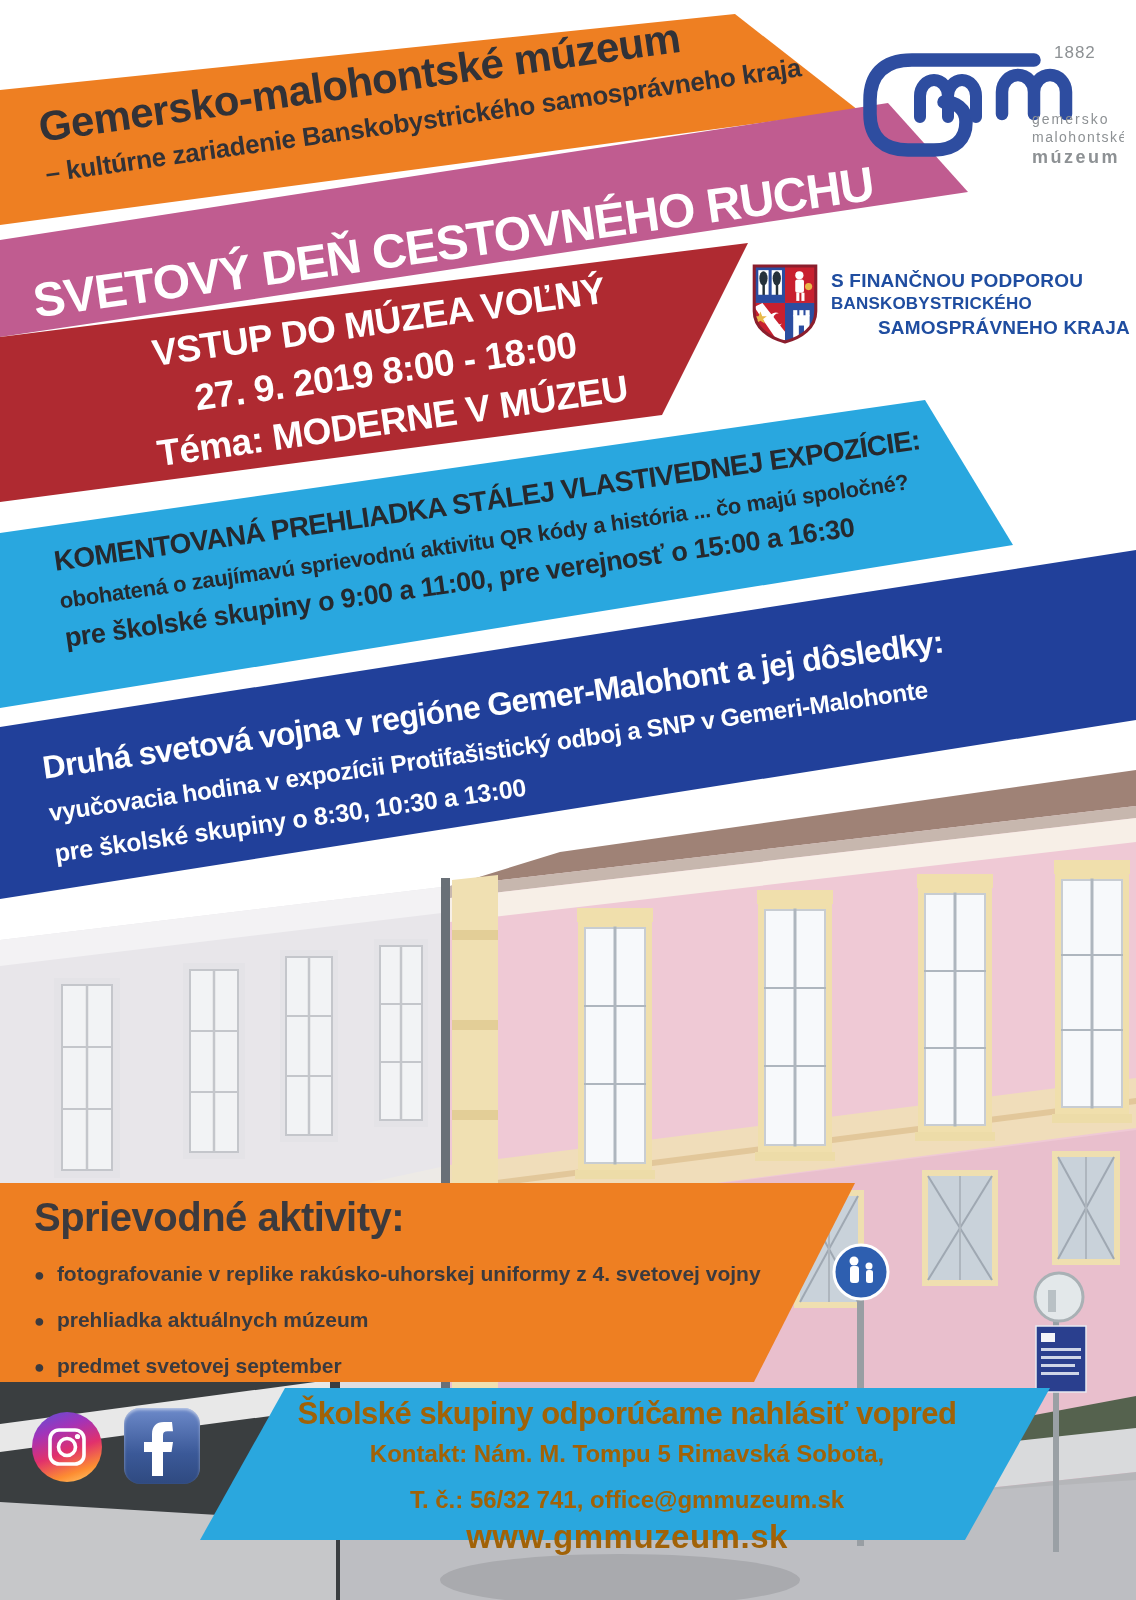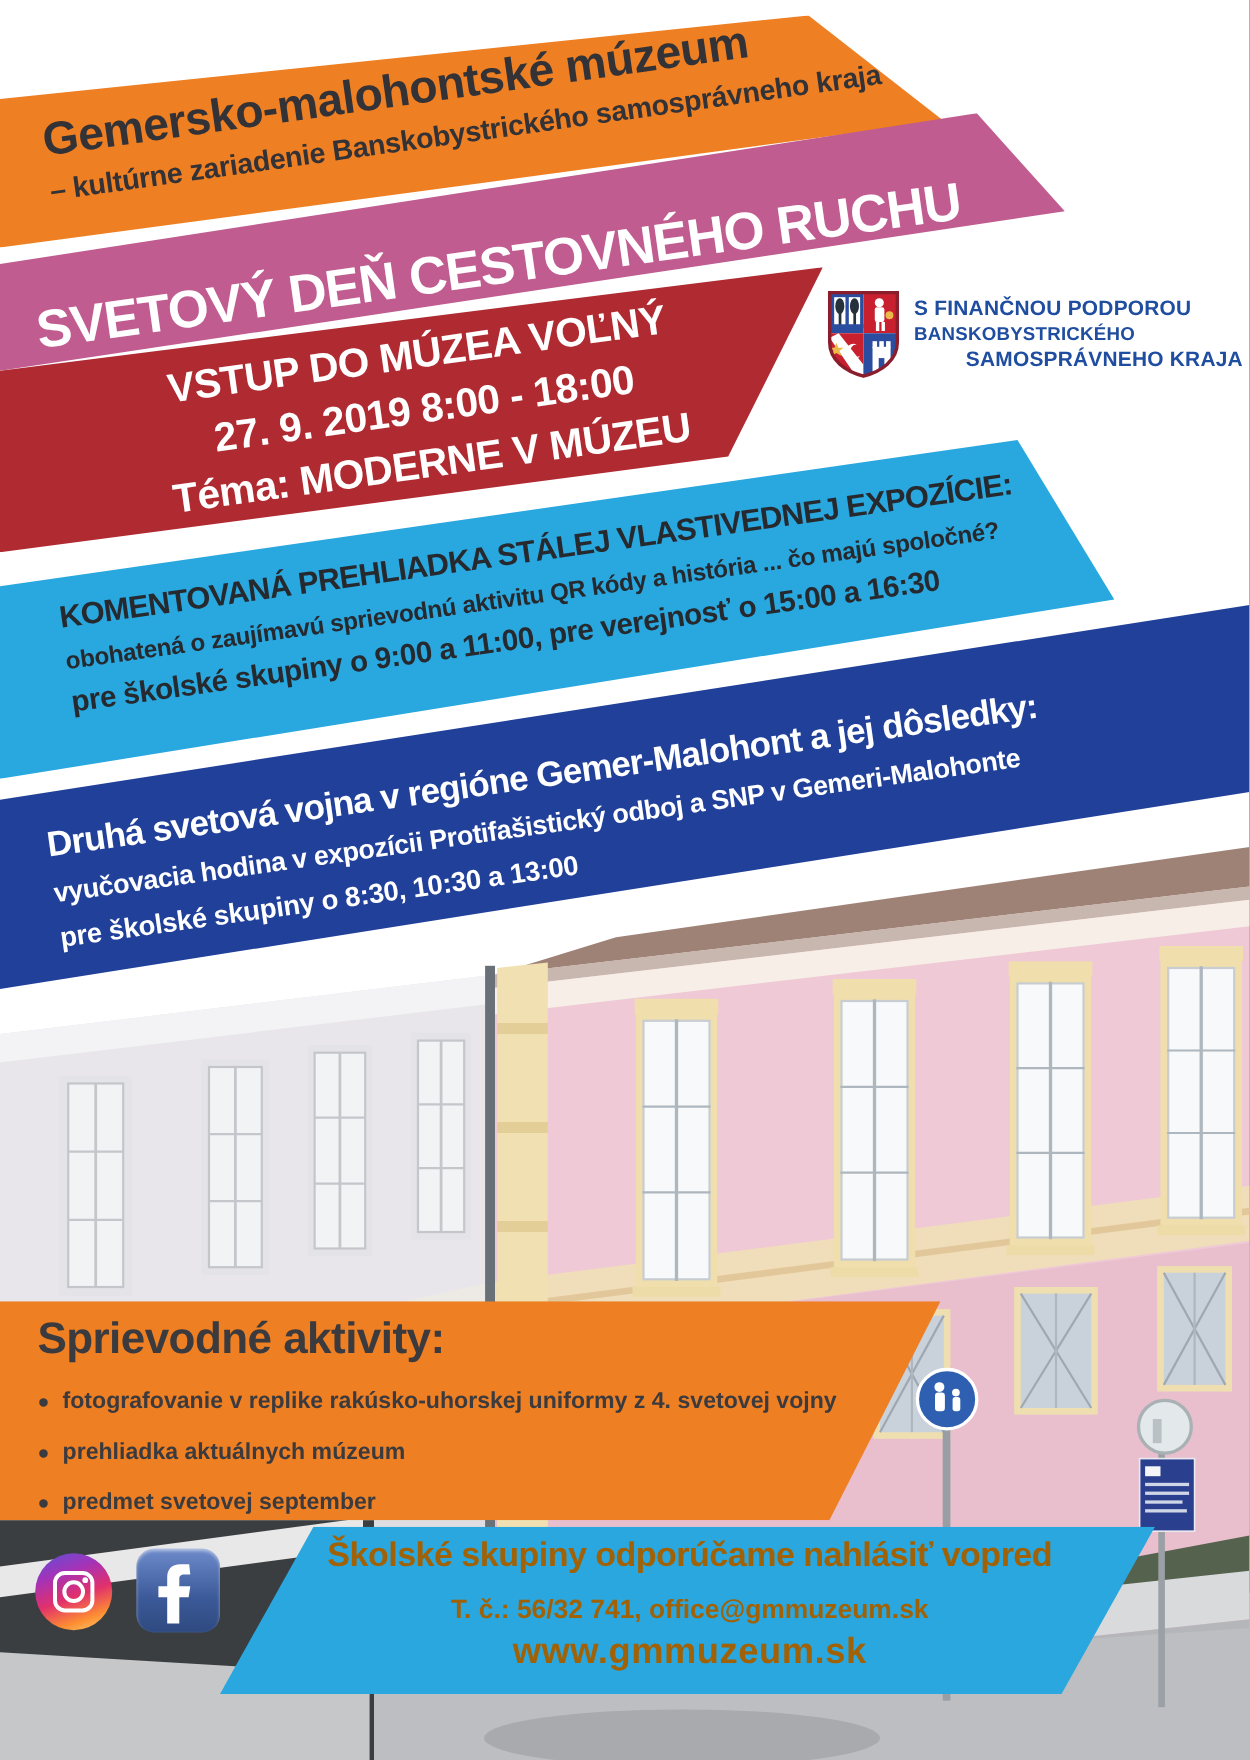--- a/index.html
+++ b/index.html
@@ -258,20 +258,33 @@
     <div class="l2">obohatená o zaujímavú sprievodnú aktivitu QR kódy a história ... čo majú spoločné?</div>
     <div class="l3">pre školské skupiny o 9:00 a 11:00, pre verejnosť o 15:00 a 16:30</div>
   </div>
 
   <div class="rot dblueText">
     <div class="l1">Druhá svetová vojna v regióne Gemer-Malohont a jej dôsledky:</div>
     <div class="l2">vyučovacia hodina v expozícii Protifašistický odboj a SNP v Gemeri-Malohonte</div>
     <div class="l3">pre školské skupiny o 8:30, 10:30 a 13:00</div>
   </div>
 
+  <div class="gmm">
+    <svg width="270" height="150" viewBox="0 0 270 150">
+      <g fill="none" stroke="#2E4DA0" stroke-linecap="round" stroke-linejoin="round">
+        <path d="M 180,38 H 58 C 28,38 16,54 16,78 V 92 C 16,116 30,128 54,128 H 80 C 102,128 112,117 112,100 C 112,86 101,80 90,80" stroke-width="13.5"></path>
+        <path d="M 66,95 V 74 A 14,16 0 0 1 94,74 V 95 M 94,74 A 14,16 0 0 1 122,74 V 95" stroke-width="12"></path>
+        <path d="M 148,92 V 70 A 16,17 0 0 1 180,70 V 92 M 180,70 A 16,17 0 0 1 212,70 V 92" stroke-width="12.5"></path>
+      </g>
+      <text x="200" y="36" font-size="17" letter-spacing="1" fill="#8D9194">1882</text>
+      <text x="178" y="102" font-size="14" letter-spacing="2" fill="#8D9194">gemersko</text>
+      <text x="178" y="120" font-size="14" letter-spacing="1.5" fill="#8D9194">malohontské</text>
+      <text x="178" y="141" font-size="18" font-weight="bold" letter-spacing="2.5" fill="#8D9194">múzeum</text>
+    </svg>
+  </div>
 
   <div class="bbsk">
     <svg width="66" height="80" viewBox="0 0 64 78">
       <defs>
         <clipPath id="shieldClip">
           <path d="M2,2 H62 V46 C62,62 48,72 32,76 C16,72 2,62 2,46 Z"></path>
         </clipPath>
       </defs>
       <path d="M2,2 H62 V46 C62,62 48,72 32,76 C16,72 2,62 2,46 Z" fill="#FFFFFF"></path>
       <g clip-path="url(#shieldClip)">
@@ -320,20 +333,21 @@
       <span>prehliadka aktuálnych múzeum</span>
     </div>
     <div class="actItem">
       <span class="bullet">●</span>
       <span>predmet svetovej september</span>
     </div>
   </div>
 
   <div class="contactText">
     <div class="c1">Školské skupiny odporúčame nahlásiť vopred</div>
+    <div class="c2">Kontakt: Nám. M. Tompu 5 Rimavská Sobota,</div>
     <div class="c3">T. č.: 56/32 741, office@gmmuzeum.sk</div>
     <div class="c4">www.gmmuzeum.sk</div>
   </div>
 
   <div class="social insta">
     <svg width="70" height="70" viewBox="0 0 70 70">
       <rect x="18" y="18" width="34" height="34" rx="9" fill="none" stroke="#FFFFFF" stroke-width="3.6"></rect>
       <circle cx="35" cy="35" r="8.5" fill="none" stroke="#FFFFFF" stroke-width="3.6"></circle>
       <circle cx="45.5" cy="24.5" r="2.6" fill="#FFFFFF"></circle>
     </svg>

